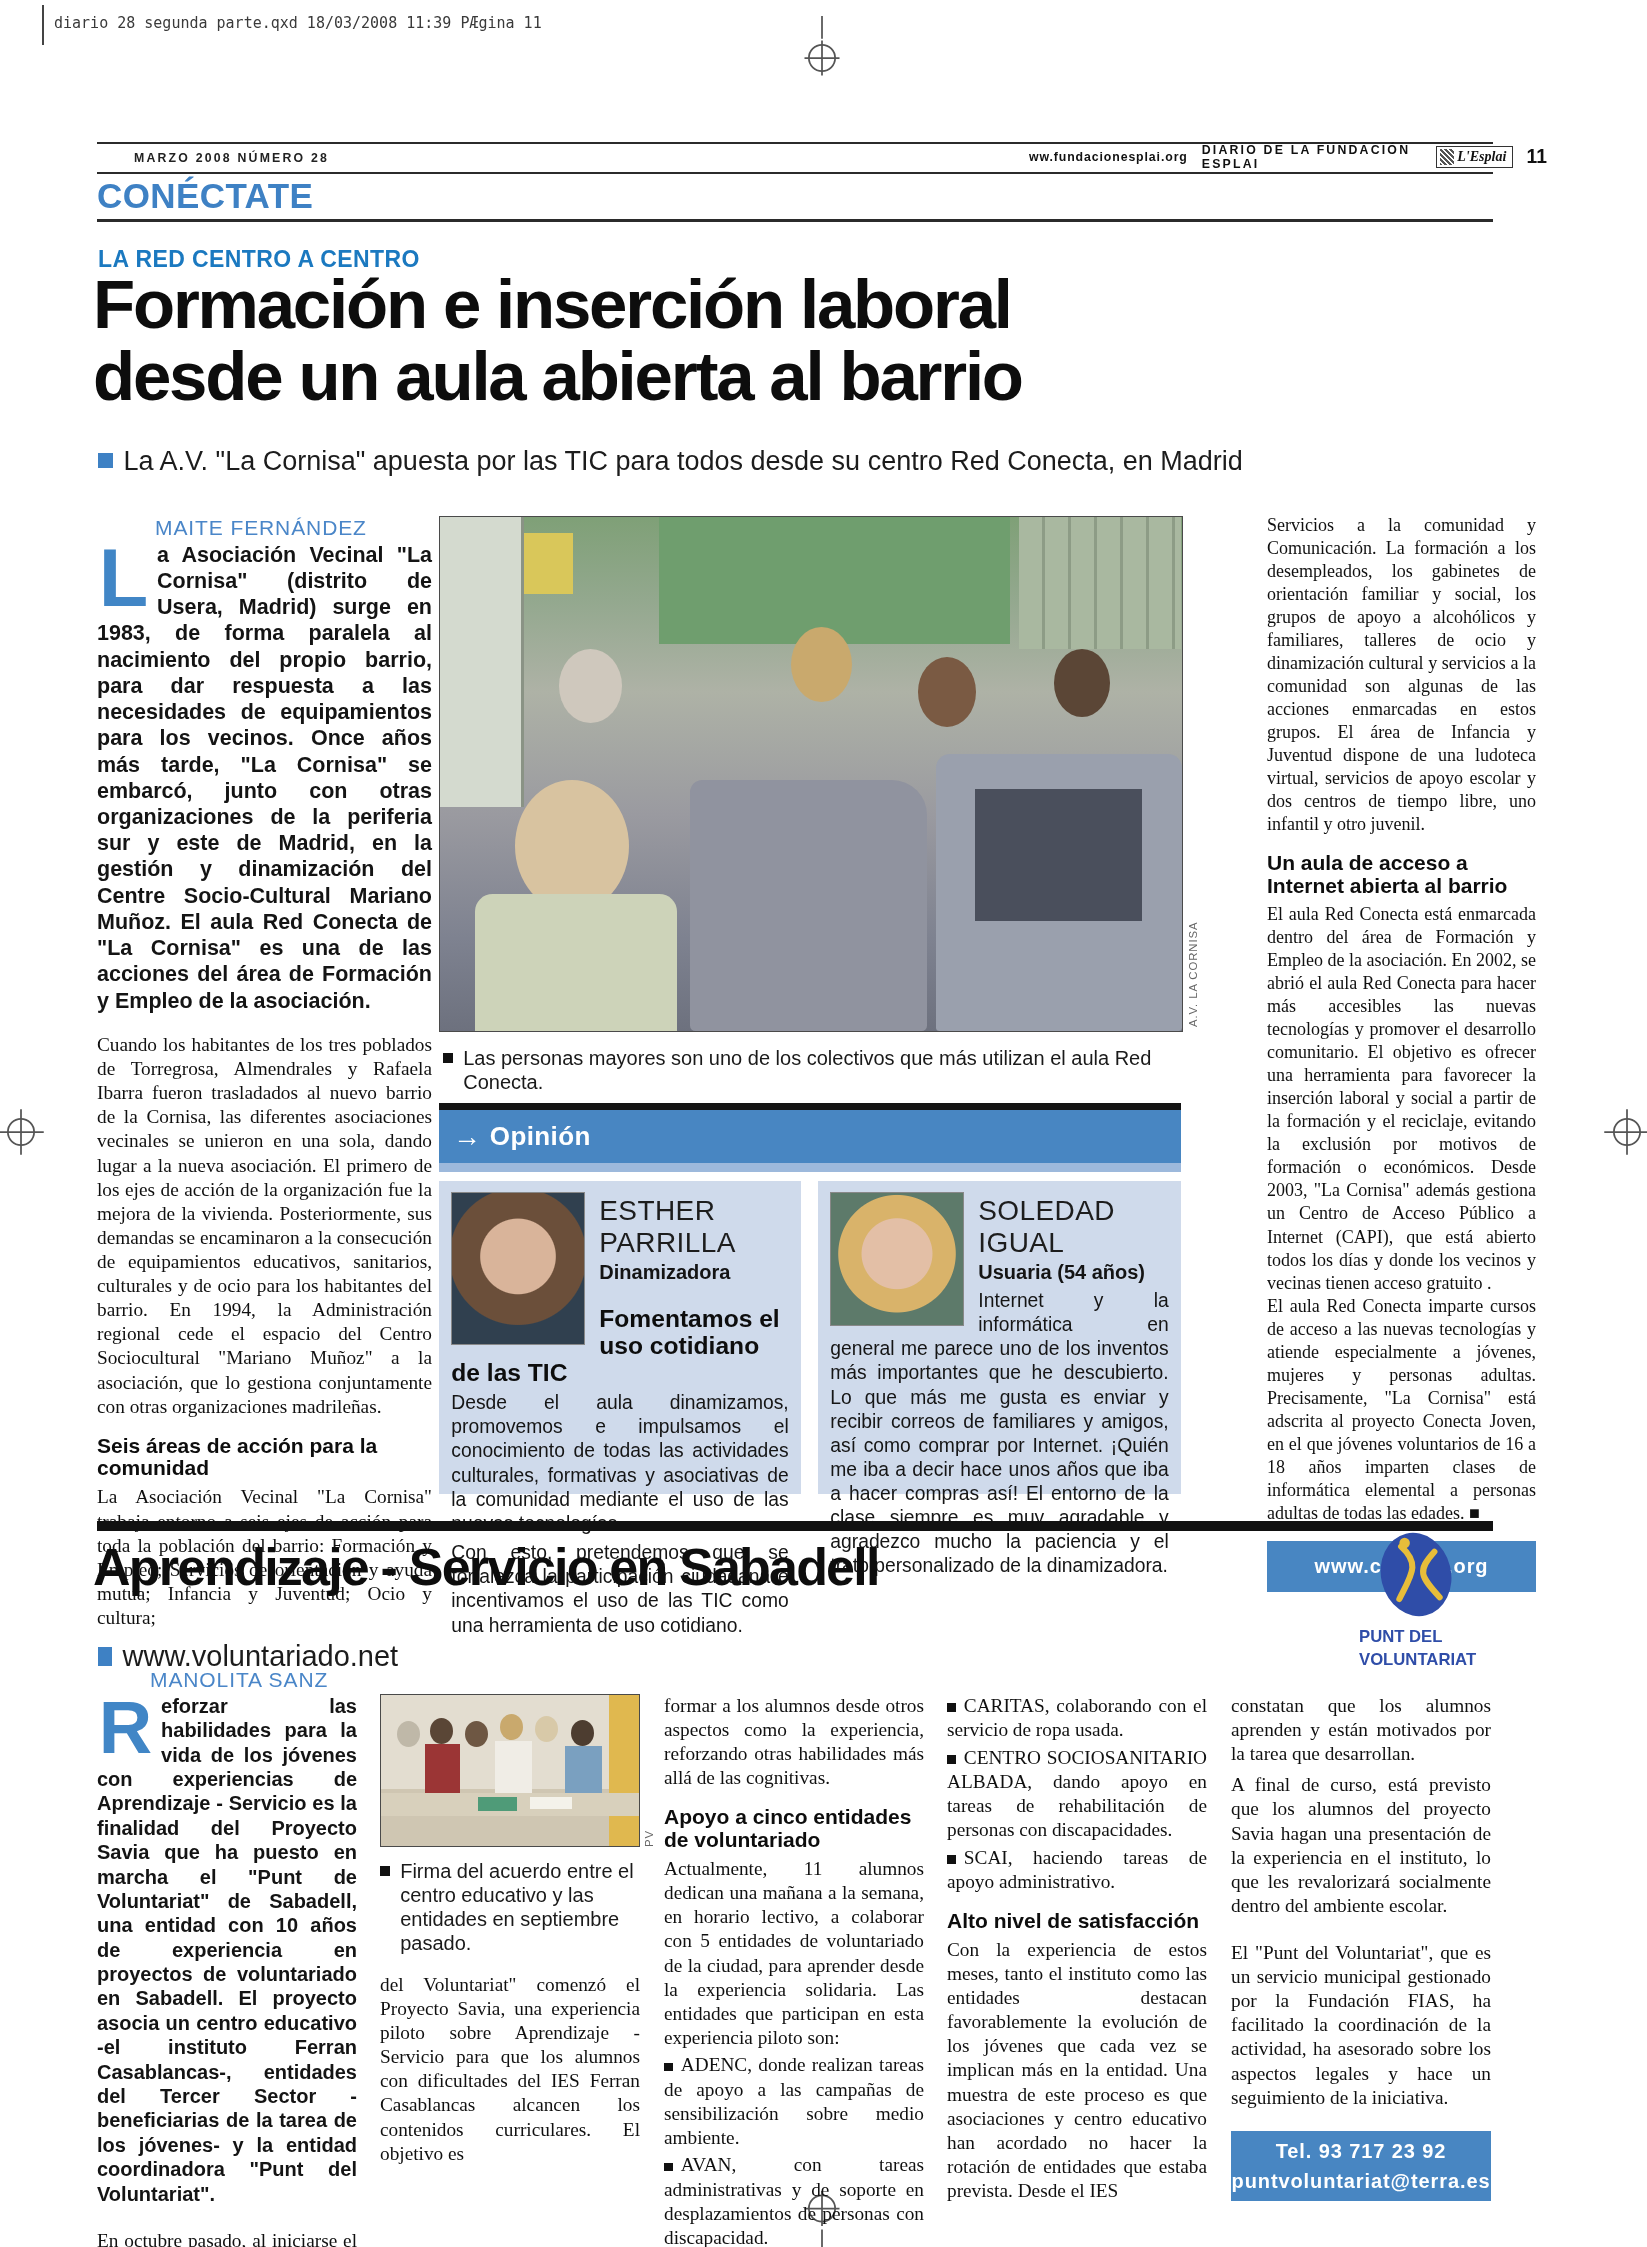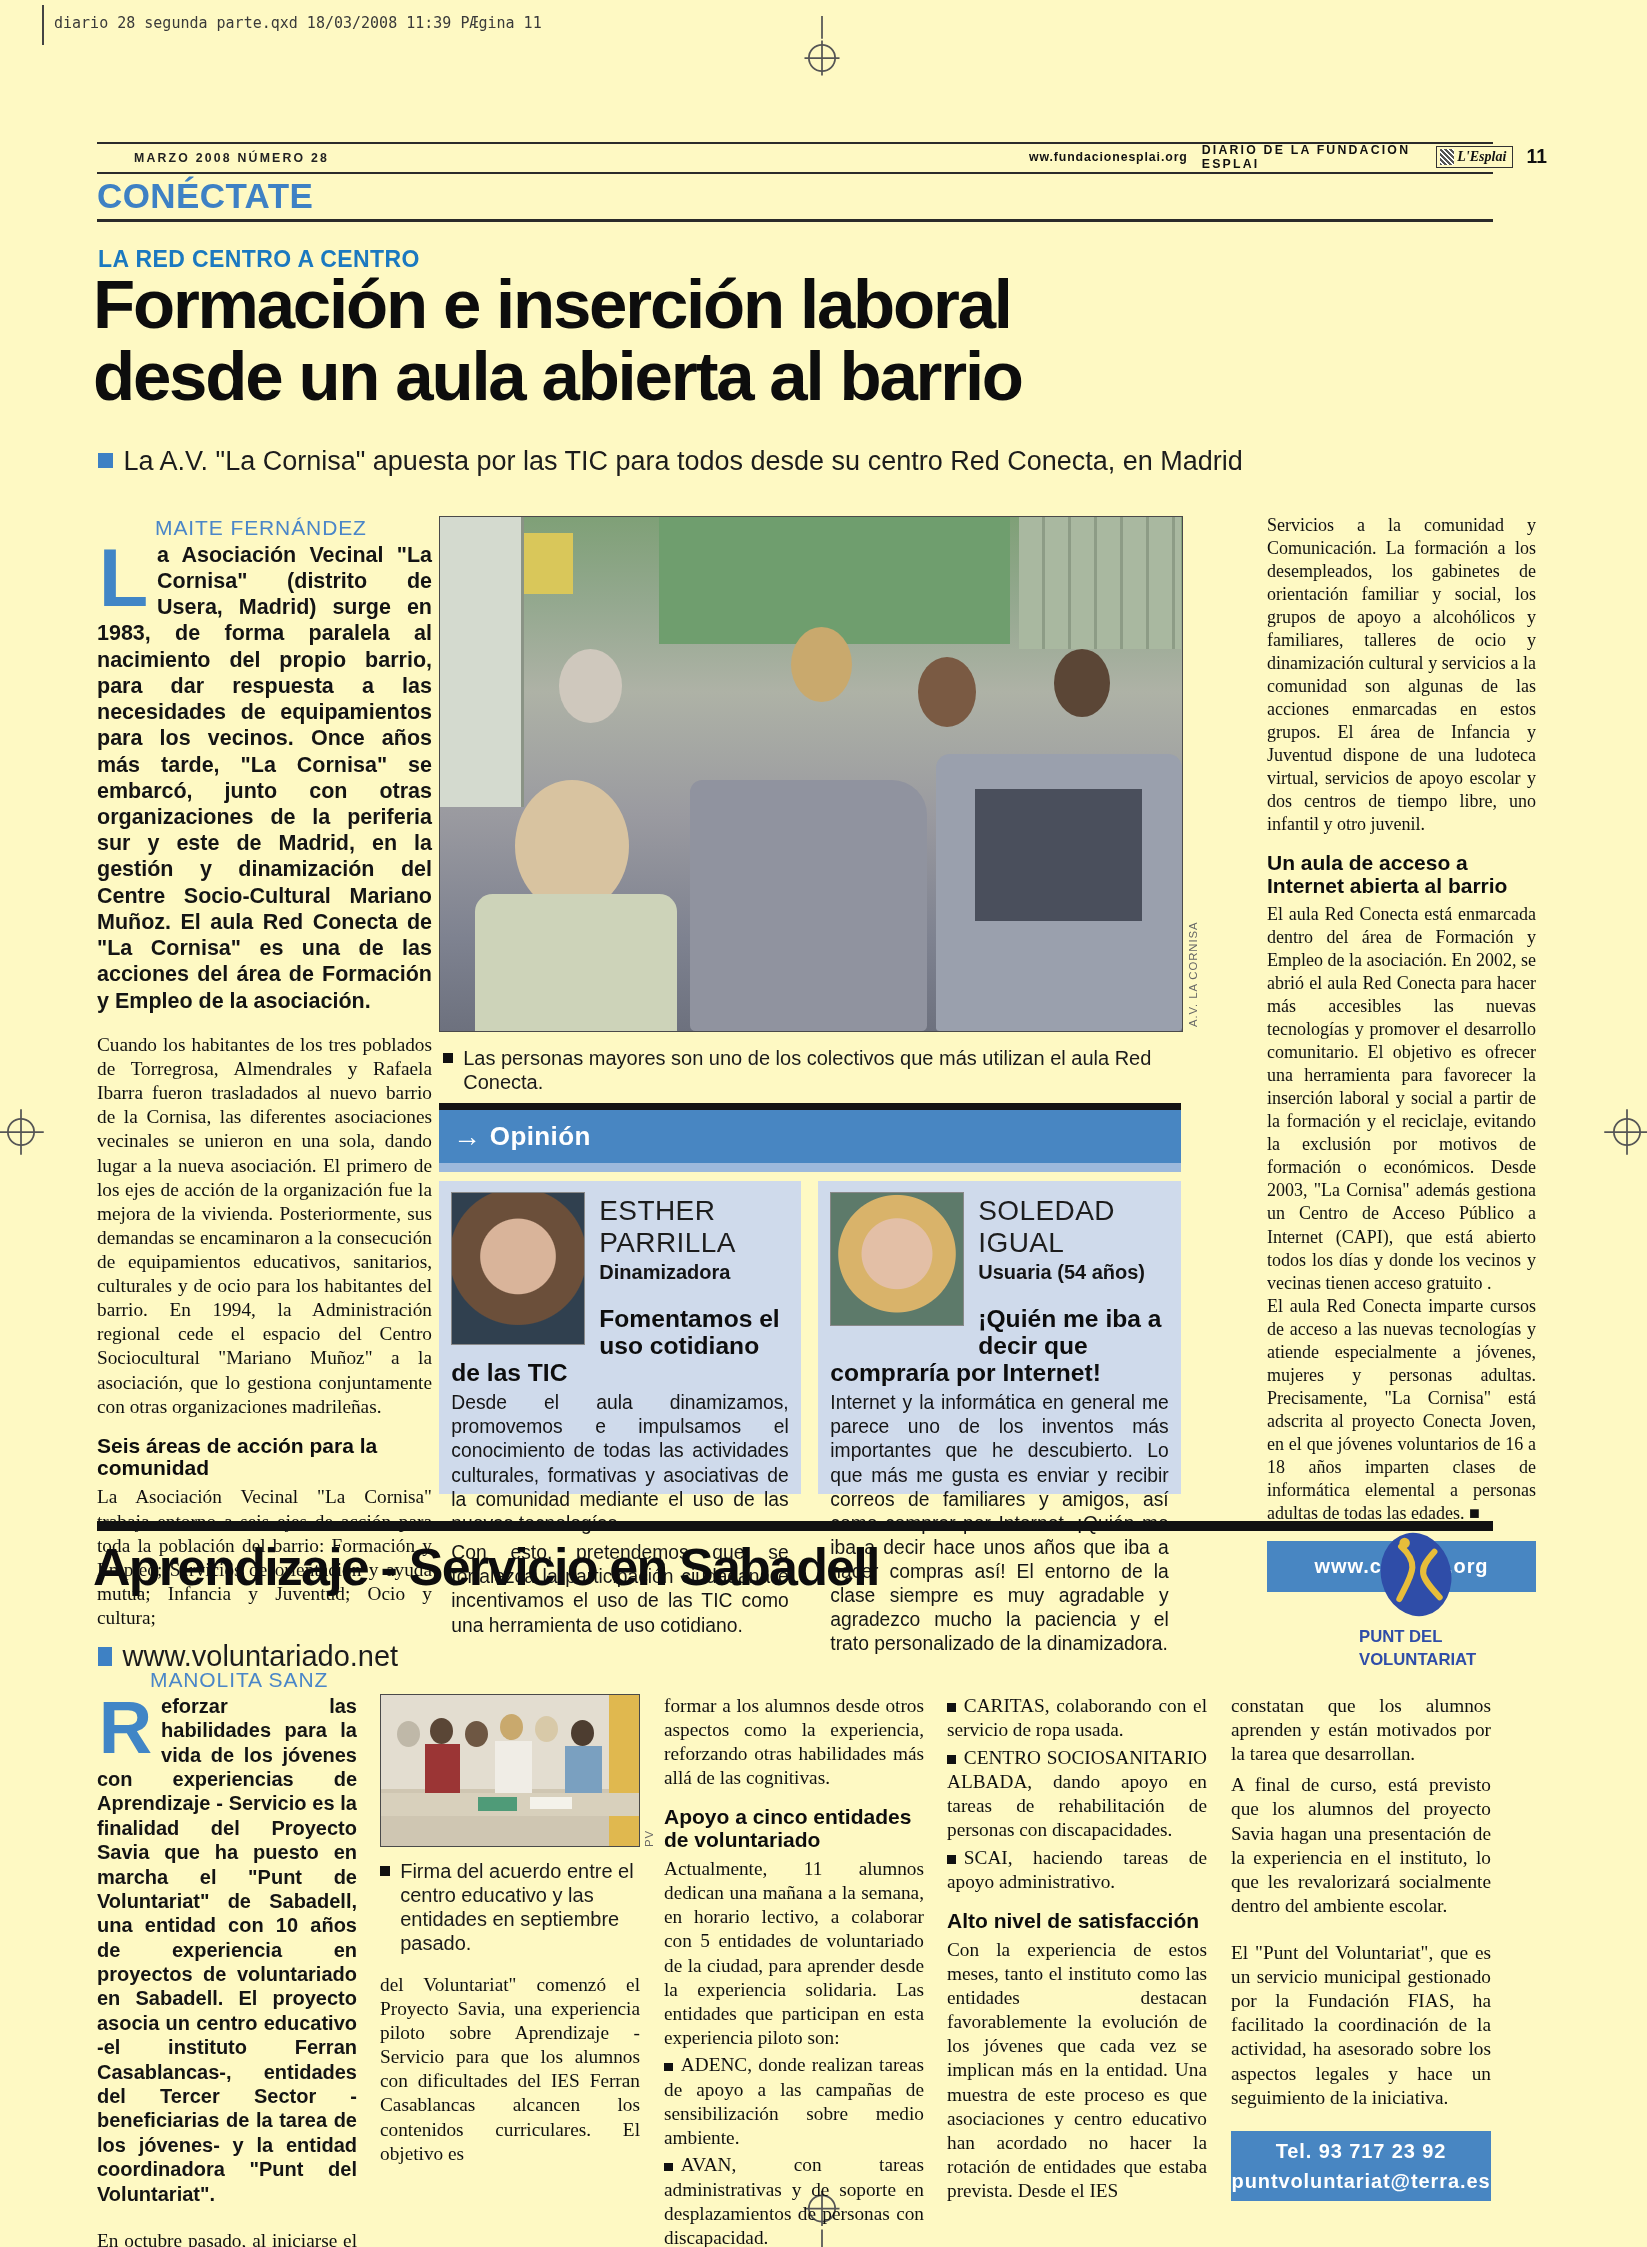--- a/index.html
+++ b/index.html
@@ -1,16 +1,16 @@
 <!DOCTYPE html>
 <html style="font-size:14px"><head>
 <meta charset="utf-8">
 <style>
   html,body{margin:0;padding:0;background:#e8e8e8;}
-  .page{position:relative;width:1648px;height:2247px;background:#fef9c3;overflow:hidden;
+  .page{position:relative;width:1648px;height:2247px;background:#ffffff;overflow:hidden;
         font-family:"Liberation Sans",sans-serif;color:#111;}
   .abs{position:absolute;}
   .rule{position:absolute;background:#2b2b2b;}
   
   .slug{font-family:"DejaVu Sans Mono",monospace;font-size:15px;color:#3a3a3a;}
   .issue{font-size:12.3px;font-weight:bold;letter-spacing:2.2px;color:#222;margin-left:36px;}
   .mast-right{display:flex;align-items:center;gap:14px;}
   .mast-site{font-size:12.3px;font-weight:bold;letter-spacing:0.9px;color:#111;}
   .mast-paper{font-size:12.3px;font-weight:bold;letter-spacing:2.2px;color:#111;}
   .esplai-box{display:flex;align-items:center;gap:3.5px;border:1.8px solid #333;padding:1.8px 5.3px 1.8px 2.6px;}
@@ -177,21 +177,20 @@
     <div class="op-role">Dinamizadora</div>
     <div class="op-qtitle">Fomentamos el uso cotidiano de las TIC</div>
     <div class="op-text">Desde el aula dinamizamos, promovemos e impulsamos el conocimiento de todas las actividades culturales, formativas y asociativas de la comunidad mediante el uso de las nuevas tecnologías.</div>
     <div class="op-text">Con esto, pretendemos que se fortalezca la participación ciudadana e incentivamos el uso de las TIC como una herramienta de uso cotidiano.</div>
   </div>
 
   <div class="op-panel" style="left:818px;top:1181px;width:363px;height:313px;">
     <div class="op-photo" style="height:132px;background:radial-gradient(circle at 50% 46%,#e3bfa6 0 36%,#d9b36a 37% 60%,#5d7a6a 61%);"></div>
     <div class="op-name">SOLEDAD IGUAL</div>
     <div class="op-role">Usuaria (54 años)</div>
-    <div class="op-qtitle">¡Quién me iba a decir que compraría por Internet!</div>
     <div class="op-text">Internet y la informática en general me parece uno de los inventos más importantes que he descubierto. Lo que más me gusta es enviar y recibir correos de familiares y amigos, así como comprar por Internet. ¡Quién me iba a decir hace unos años que iba a hacer compras así! El entorno de la clase siempre es muy agradable y agradezco mucho la paciencia y el trato personalizado de la dinamizadora.</div>
   </div>
 
   <div class="rule" style="left:97px;top:1521px;width:1396px;height:9.7px;background:#111;"></div>
 
   <div class="abs headline2" style="left:93px;top:1541px;width:1282px;">Aprendizaje - Servicio en Sabadell</div>
   <svg class="abs" style="left:1359px;top:1529px;" width="114" height="91" viewBox="0 0 130 104">
     <ellipse cx="65" cy="52" rx="40" ry="48" fill="#2f4da8" transform="rotate(-14 65 52)"></ellipse>
     <path d="M48 20 C70 40, 60 52, 46 80" stroke="#e7bd3a" stroke-width="7" fill="none" stroke-linecap="round"></path>
     <path d="M86 26 C66 48, 70 54, 92 78" stroke="#e7bd3a" stroke-width="7" fill="none" stroke-linecap="round"></path>

